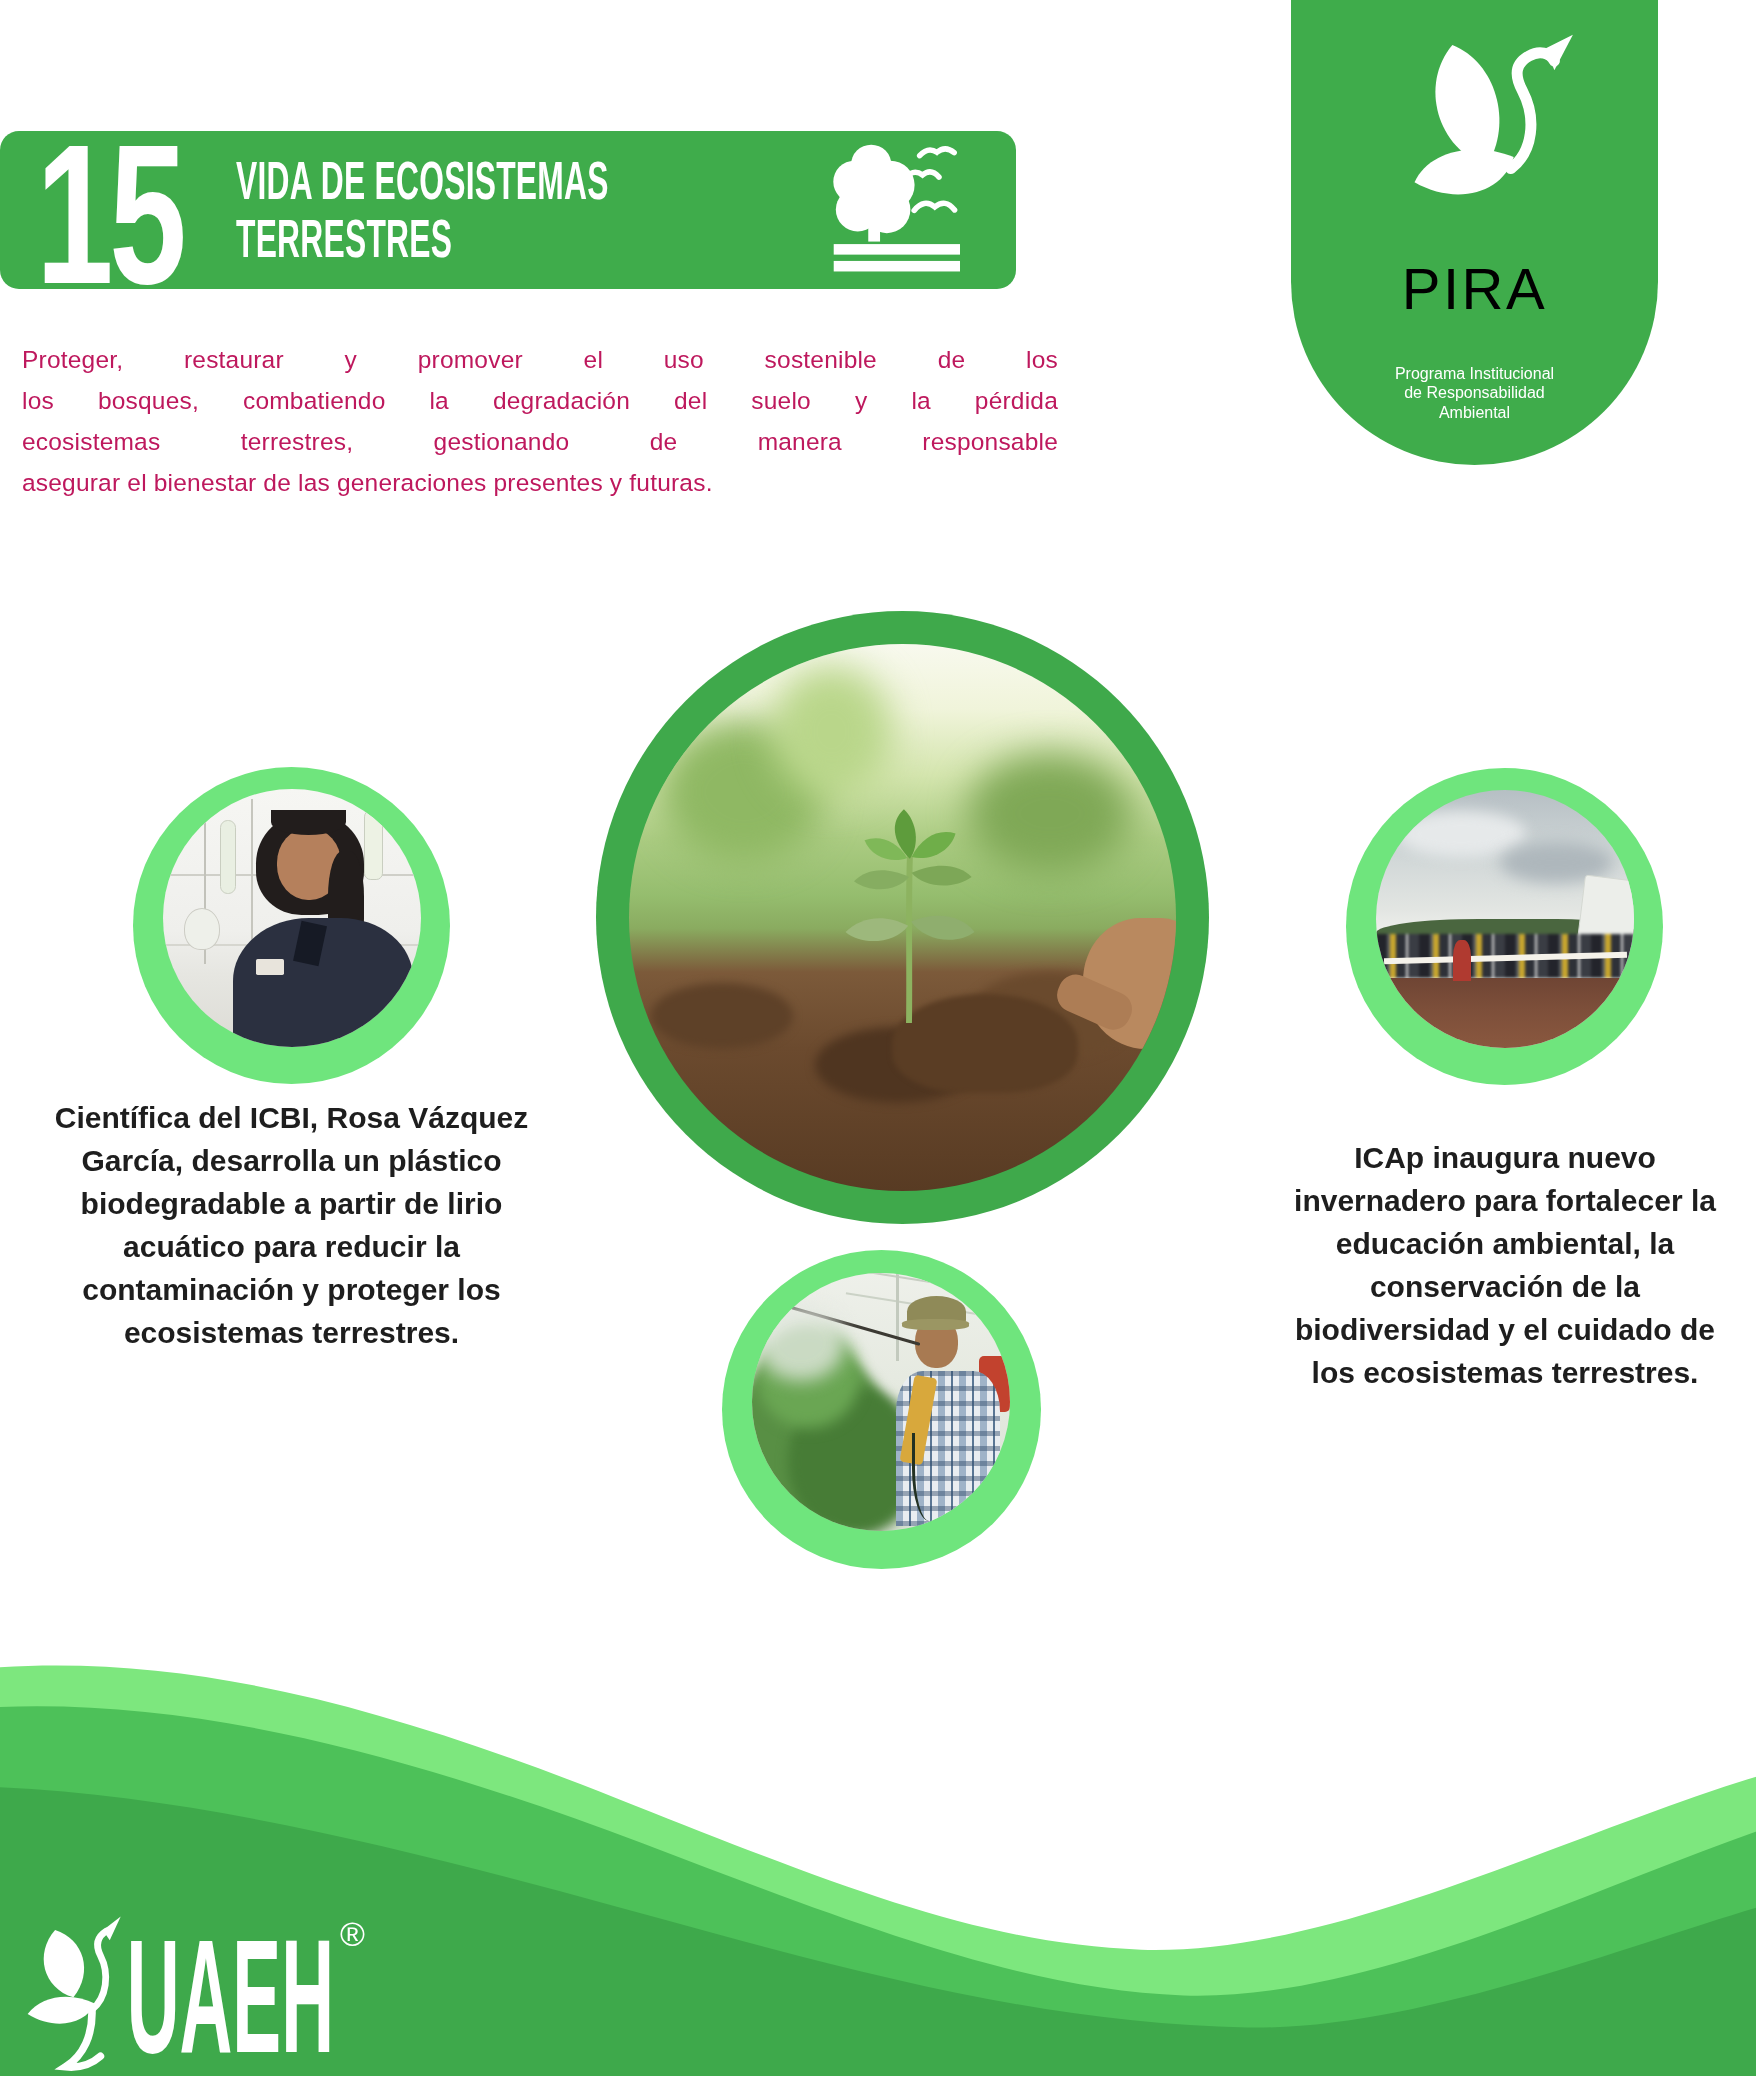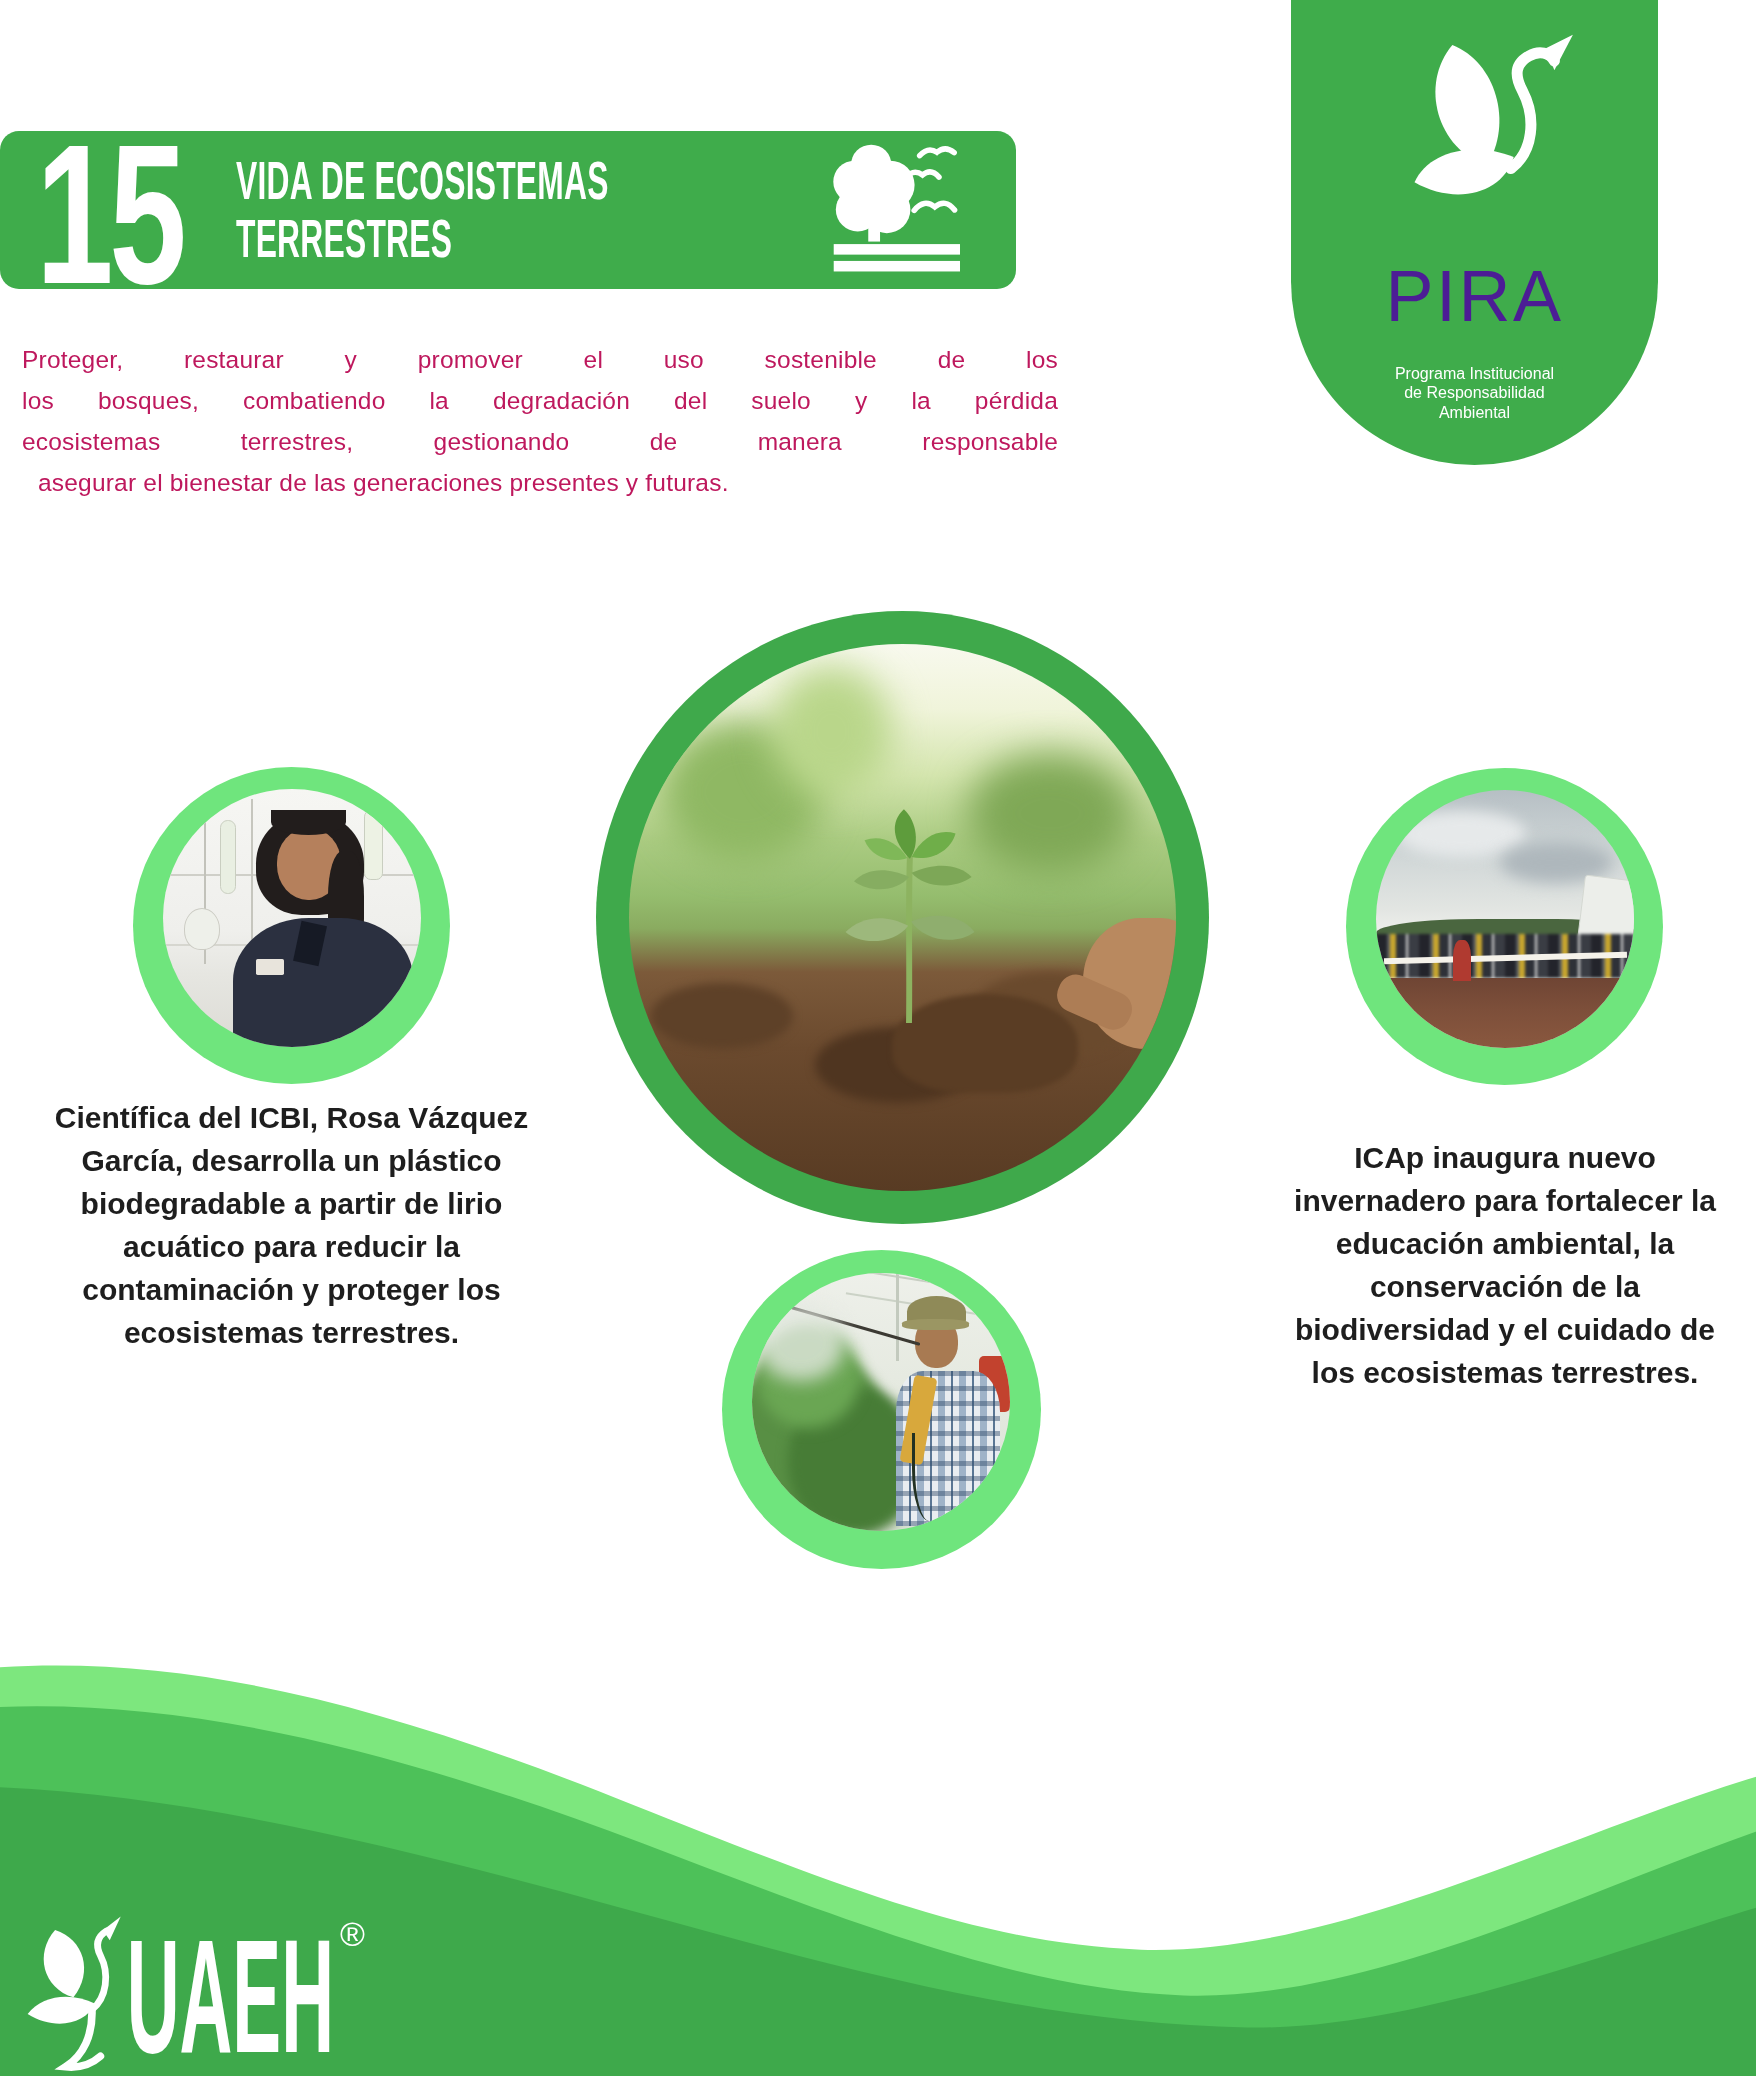--- a/index.html
+++ b/index.html
@@ -14,28 +14,28 @@
       letter-spacing:-6px;}
   .sdg-title{position:absolute;left:236px;top:21px;color:#fff;font-weight:700;
       font-size:53px;line-height:1.1;transform:scaleX(.60);transform-origin:left top;
       white-space:pre-line;letter-spacing:0.4px;}
   .sdg-icon{position:absolute;left:814px;top:12px;}
 
   
   .intro{position:absolute;left:22px;top:339px;width:1036px;color:#be185d;
       font-size:24.5px;line-height:41px;letter-spacing:0.2px;}
   .intro .jl{text-align:justify;text-align-last:justify;}
-  .intro .ll{text-align:left;margin-left:16px;}
+  .intro .ll{text-align:left;}
 
   
   .pira-badge{position:absolute;left:1291px;top:0;width:367px;height:465px;
       border-radius:0 0 186px 186px;}
   .pira-logo{position:absolute;left:50%;top:23px;transform:translateX(-50%);}
   .pira-acronym{position:absolute;left:0;top:260px;width:100%;text-align:center;
-      color:#4c1d95;font-size:72px;font-weight:400;letter-spacing:2.5px;line-height:1;}
+      color:#000000;font-size:58px;font-weight:400;letter-spacing:2.5px;line-height:1;}
   .pira-subtitle{position:absolute;left:0;top:364px;width:100%;text-align:center;
       color:#fff;font-size:16px;line-height:19.4px;white-space:pre-line;}
 
   
   .ring{position:absolute;border-radius:50%;}
   .photo{position:absolute;border-radius:50%;overflow:hidden;}
   .abs{position:absolute;}
 
   
   .caption{position:absolute;color:#1e1e1e;font-weight:700;font-size:30px;

